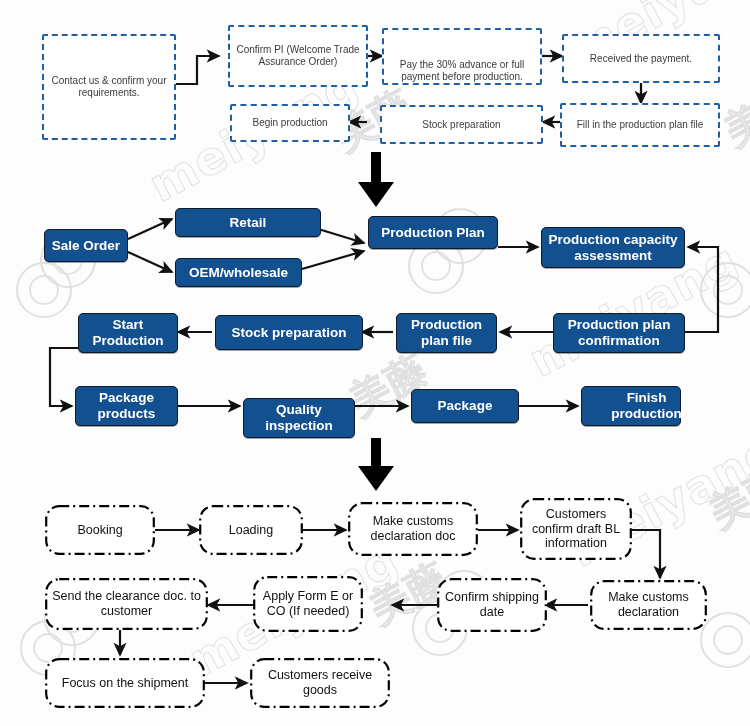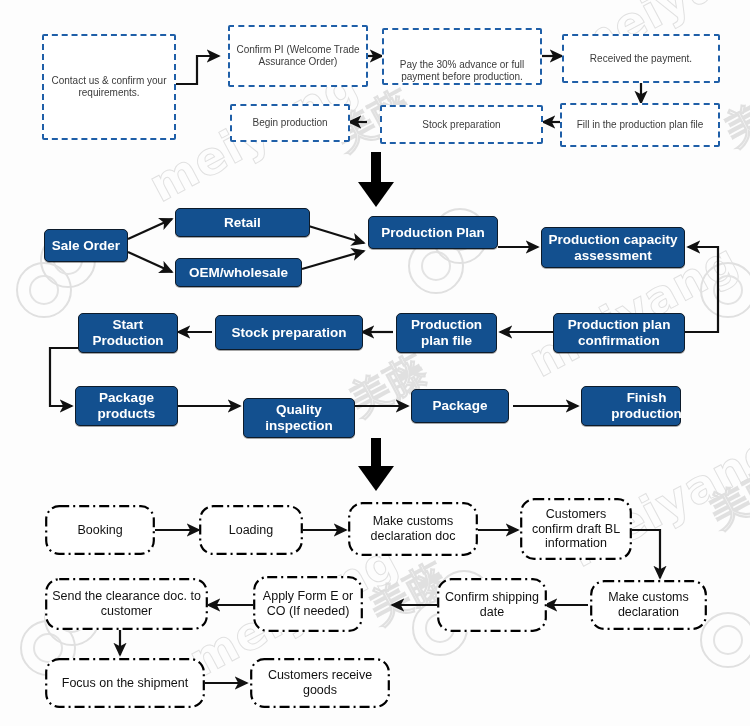--- a/index.html
+++ b/index.html
@@ -247,21 +247,21 @@
   </div>
 
   <div class="node dashed-blue" style="left:230px;top:104px;width:120px;height:38px;">
     <span class="label">Begin production</span>
   </div>
 
   <div class="node solid-blue" style="left:44px;top:229px;width:84px;height:33px;">
     <span class="label">Sale Order</span>
   </div>
 
-  <div class="node solid-blue" style="left:175px;top:208px;width:135px;height:29px;">
+  <div class="node solid-blue" style="left:175px;top:208px;width:146px;height:29px;">
     <span class="label">Retail</span>
   </div>
 
   <div class="node solid-blue" style="left:175px;top:258px;width:127px;height:29px;">
     <span class="label">OEM/wholesale</span>
   </div>
 
   <div class="node solid-blue" style="left:368px;top:216px;width:130px;height:33px;">
     <span class="label">Production Plan</span>
   </div>
@@ -287,21 +287,21 @@
   </div>
 
   <div class="node solid-blue" style="left:75px;top:386px;width:103px;height:40px;">
     <span class="label">Package products</span>
   </div>
 
   <div class="node solid-blue" style="left:243px;top:386px;width:112px;height:40px;margin-top:12px;">
     <span class="label">Quality inspection</span>
   </div>
 
-  <div class="node solid-blue" style="left:411px;top:389px;width:98px;height:34px;">
+  <div class="node solid-blue" style="left:411px;top:389px;width:108px;height:34px;">
     <span class="label">Package</span>
   </div>
 
   <div class="node solid-blue" style="left:581px;top:386px;width:100px;height:40px;padding-left:31px;">
     <span class="label">Finish production</span>
   </div>
 
   <div class="node dashdot" style="left:45px;top:505px;width:110px;height:50px;">
     <svg class="dd-border" viewBox="0 0 110 50" preserveAspectRatio="none">
         <rect x="1.2" y="1.2" width="107.6" height="47.6" rx="13" ry="13"></rect>

